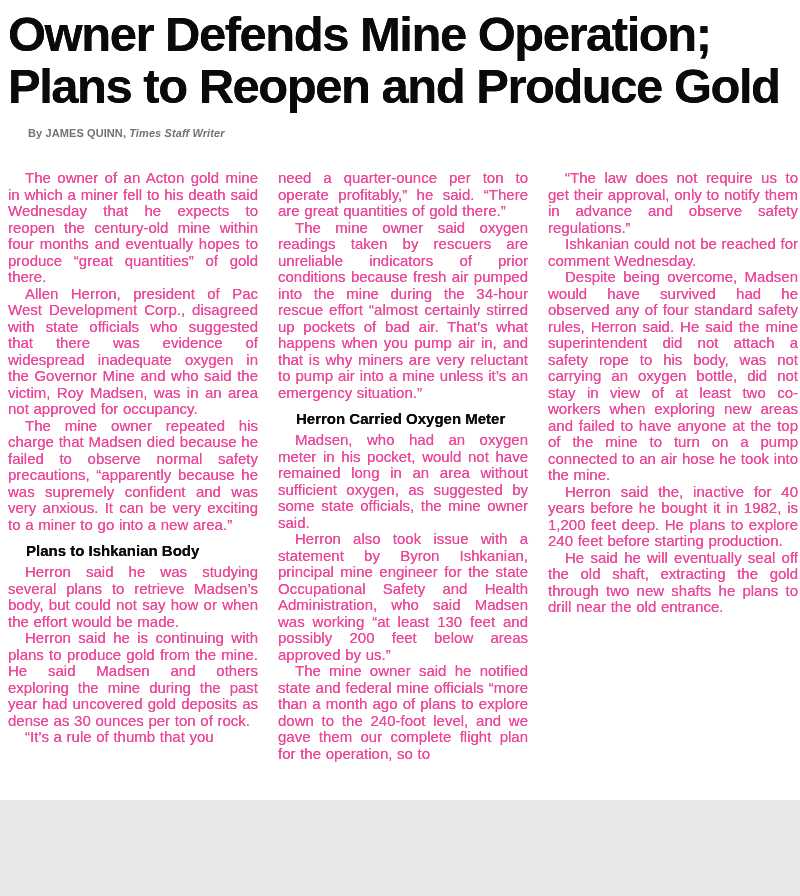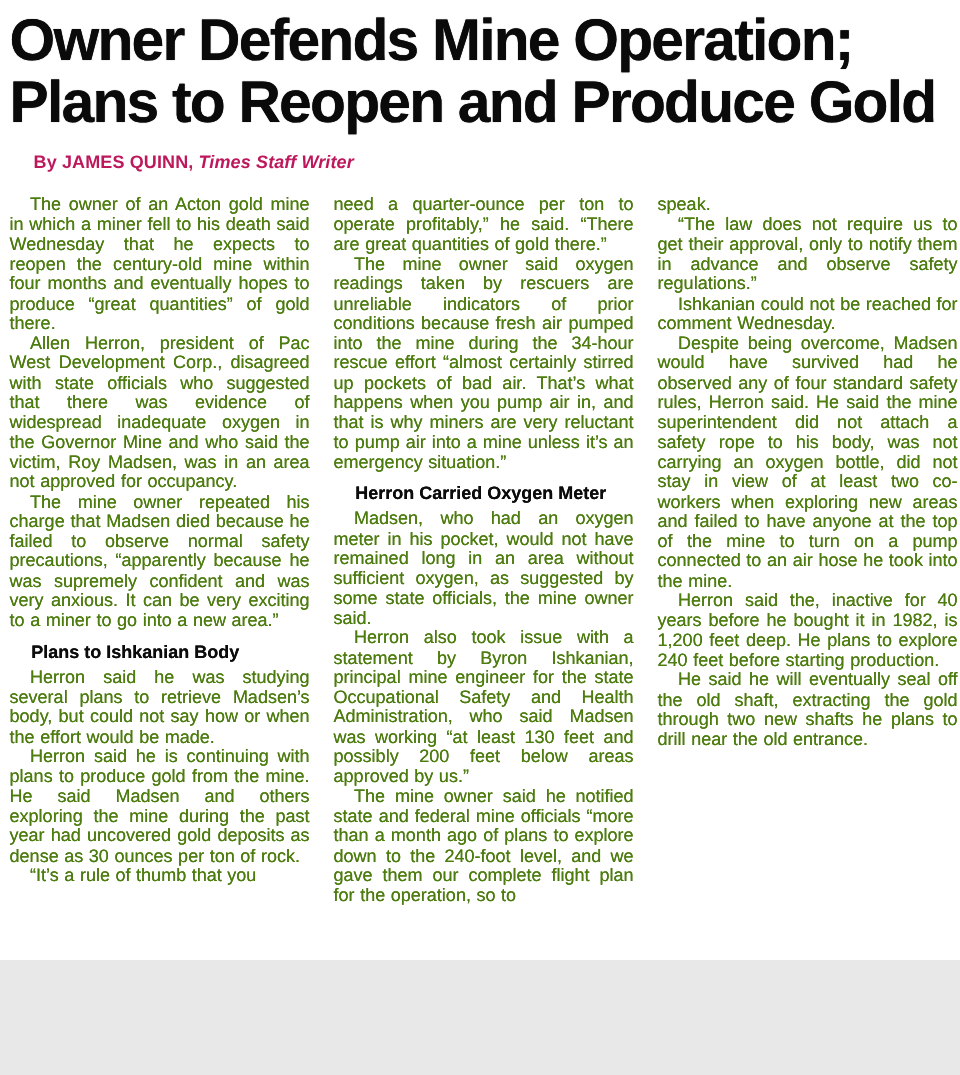--- a/index.html
+++ b/index.html
@@ -19,42 +19,42 @@
     padding: 8px 4px 0 8px;
     font-size: 49px;
     line-height: 52px;
     font-weight: 700;
     letter-spacing: -1.5px;
     color: #0a0a0a;
     text-shadow: 0 0 0.6px currentColor;
   }
   .headline .hl-line { display: block; white-space: nowrap; }
   .byline {
-    margin: 15px 0 4px 28px;
-    font-size: 15px;
+    margin: 15px 0 16px 28px;
+    font-size: 11px;
     font-weight: 700;
-    color: #be185d;
+    color: #737373;
     letter-spacing: 0.1px;
   }
   .byline .role { font-style: italic; }
   .cols {
     display: flex;
     gap: 20px;
     padding: 15px 4px 0 8px;
   }
   .col { width: 250px; flex: 0 0 250px; }
   .col p {
     margin: 0;
     font-size: 15px;
     line-height: 16.5px;
     text-align: justify;
     hyphens: auto;
     -webkit-hyphens: auto;
     word-spacing: 0.5px;
-    color: #4d7c0f;
+    color: #ec4899;
     text-shadow: 0 0 0.45px currentColor;
   }
   .col p.indent { text-indent: 17px; }
   .subhead {
     margin: 10px 0 5px 18px;
     font-size: 15px;
     line-height: 16px;
     font-weight: 700;
     color: #0c0c0c;
     text-shadow: 0 0 0.5px currentColor;
@@ -90,21 +90,20 @@
     <div class="col">
       <p>need a quarter-ounce per ton to operate profitably,” he said. “There are great quantities of gold there.”</p>
       <p class="indent">The mine owner said oxygen readings taken by rescuers are unreliable indicators of prior conditions because fresh air pumped into the mine during the 34-hour rescue effort “almost certainly stirred up pockets of bad air. That’s what happens when you pump air in, and that is why miners are very reluctant to pump air into a mine unless it’s an emergency situation.”</p>
       <h3 class="subhead">Herron Carried Oxygen Meter</h3>
       <p class="indent">Madsen, who had an oxygen meter in his pocket, would not have remained long in an area without sufficient oxygen, as suggested by some state officials, the mine owner said.</p>
       <p class="indent">Herron also took issue with a statement by Byron Ishkanian, principal mine engineer for the state Occupational Safety and Health Administration, who said Madsen was working “at least 130 feet and possibly 200 feet below areas approved by us.”</p>
       <p class="indent">The mine owner said he notified state and federal mine officials “more than a month ago of plans to explore down to the 240-foot level, and we gave them our complete flight plan for the operation, so to</p>
     </div>
 
     <div class="col">
-      <p>speak.</p>
       <p class="indent">“The law does not require us to get their approval, only to notify them in advance and observe safety regulations.”</p>
       <p class="indent">Ishkanian could not be reached for comment Wednesday.</p>
       <p class="indent">Despite being overcome, Madsen would have survived had he observed any of four standard safety rules, Herron said. He said the mine superintendent did not attach a safety rope to his body, was not carrying an oxygen bottle, did not stay in view of at least two co-workers when exploring new areas and failed to have anyone at the top of the mine to turn on a pump connected to an air hose he took into the mine.</p>
       <p class="indent">Herron said the, inactive for 40 years before he bought it in 1982, is 1,200 feet deep. He plans to explore 240 feet before starting production.</p>
       <p class="indent">He said he will eventually seal off the old shaft, extracting the gold through two new shafts he plans to drill near the old entrance.</p>
     </div>
 
   </div>
 </div>
 

